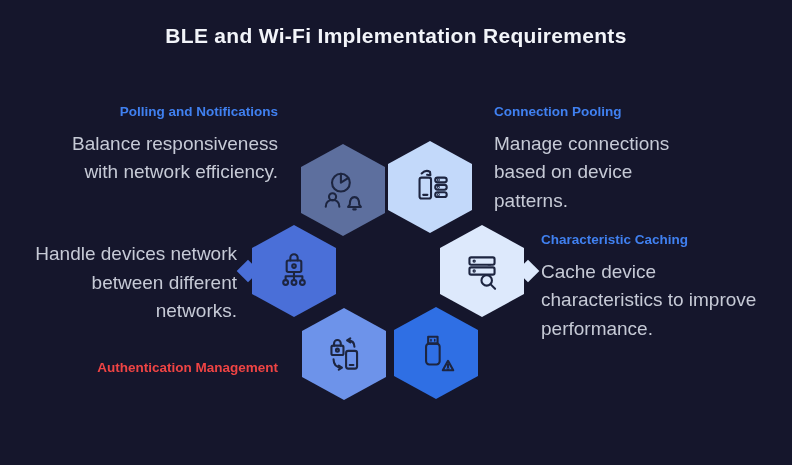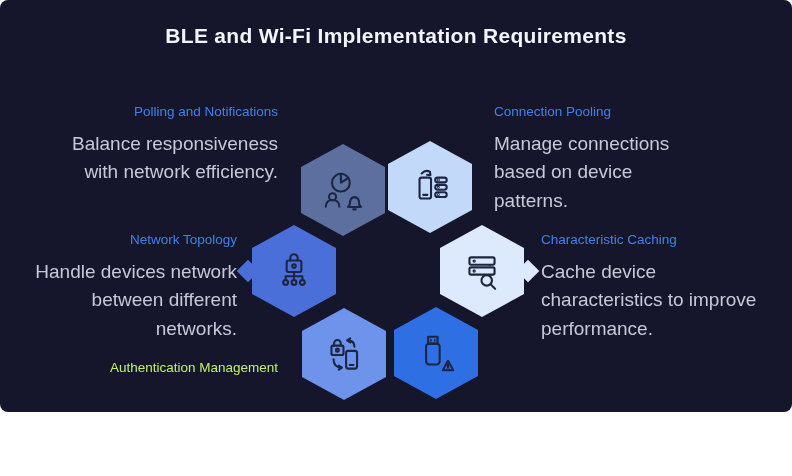--- a/index.html
+++ b/index.html
@@ -1,26 +1,26 @@
 <!DOCTYPE html>
 <html><head>
 <meta charset="utf-8">
 <style>
   html,body{margin:0;padding:0;background:#ffffff;font-family:"Liberation Sans",sans-serif;}
   .canvas{
-    position:relative;width:792px;height:412px;margin:0 auto;
-    background:#15162c;border-radius:8px;overflow:hidden;
+    position:relative;width:792px;height:465px;margin:0 auto;
+    background:#15162c;border-radius:0;overflow:hidden;
   }
   .title{
     position:absolute;top:24px;left:0;width:100%;
     text-align:center;font-size:21px;font-weight:bold;letter-spacing:.3px;
     color:#f2f4f9;
   }
   .label{position:absolute;}
-  .label .heading{font-size:13.5px;font-weight:normal;color:#4080f0;line-height:1.3;}
+  .label .heading{font-size:13.5px;font-weight:bold;color:#4080f0;line-height:1.3;}
   .label .desc{font-size:19px;color:#c6cad6;line-height:1.5;margin-top:9px;}
   .left{text-align:right;}
   .right{text-align:left;}
 
   .pos-l1{left:38px;top:103px;width:240px;}
   .pos-r1{left:494px;top:103px;width:215px;}
   .pos-l2{left:30px;top:231px;width:207px;}
   .pos-r2{left:541px;top:231px;width:235px;}
   .pos-l3{left:38px;top:359px;width:240px;}
   .pos-r3{left:494px;top:359px;width:210px;}
@@ -49,25 +49,24 @@
 
 <div class="canvas" style="background: rgb(21, 22, 44);">
 
   <div class="title" style="color: rgb(242, 244, 249);">BLE and Wi-Fi Implementation Requirements</div>
 
   <div class="label left pos-l1">
     <div class="heading" style="color: rgb(64, 128, 240);">Polling and Notifications</div>
     <div class="desc" style="color: rgb(198, 202, 214);">Balance responsiveness with network efficiency.</div>
   </div>
   <div class="label left pos-l2">
-    <div class="heading" style="color: rgb(64, 128, 240);">Network Topology</div>
     <div class="desc" style="color: rgb(198, 202, 214);">Handle devices network between different networks.</div>
   </div>
   <div class="label left pos-l3">
-    <div class="heading" style="color: #bef264;">Authentication Management</div>
+    <div class="heading" style="color: #ef4444;">Authentication Management</div>
   </div>
 
   <div class="label right pos-r2">
     <div class="heading" style="color: rgb(64, 128, 240);">Characteristic Caching</div>
     <div class="desc" style="color: rgb(198, 202, 214);">Cache device characteristics to improve performance.</div>
   </div>
   <div class="label right pos-r1">
     <div class="heading" style="color: rgb(64, 128, 240);">Connection Pooling</div>
     <div class="desc" style="color: rgb(198, 202, 214);">Manage connections based on device patterns.</div>
   </div>

